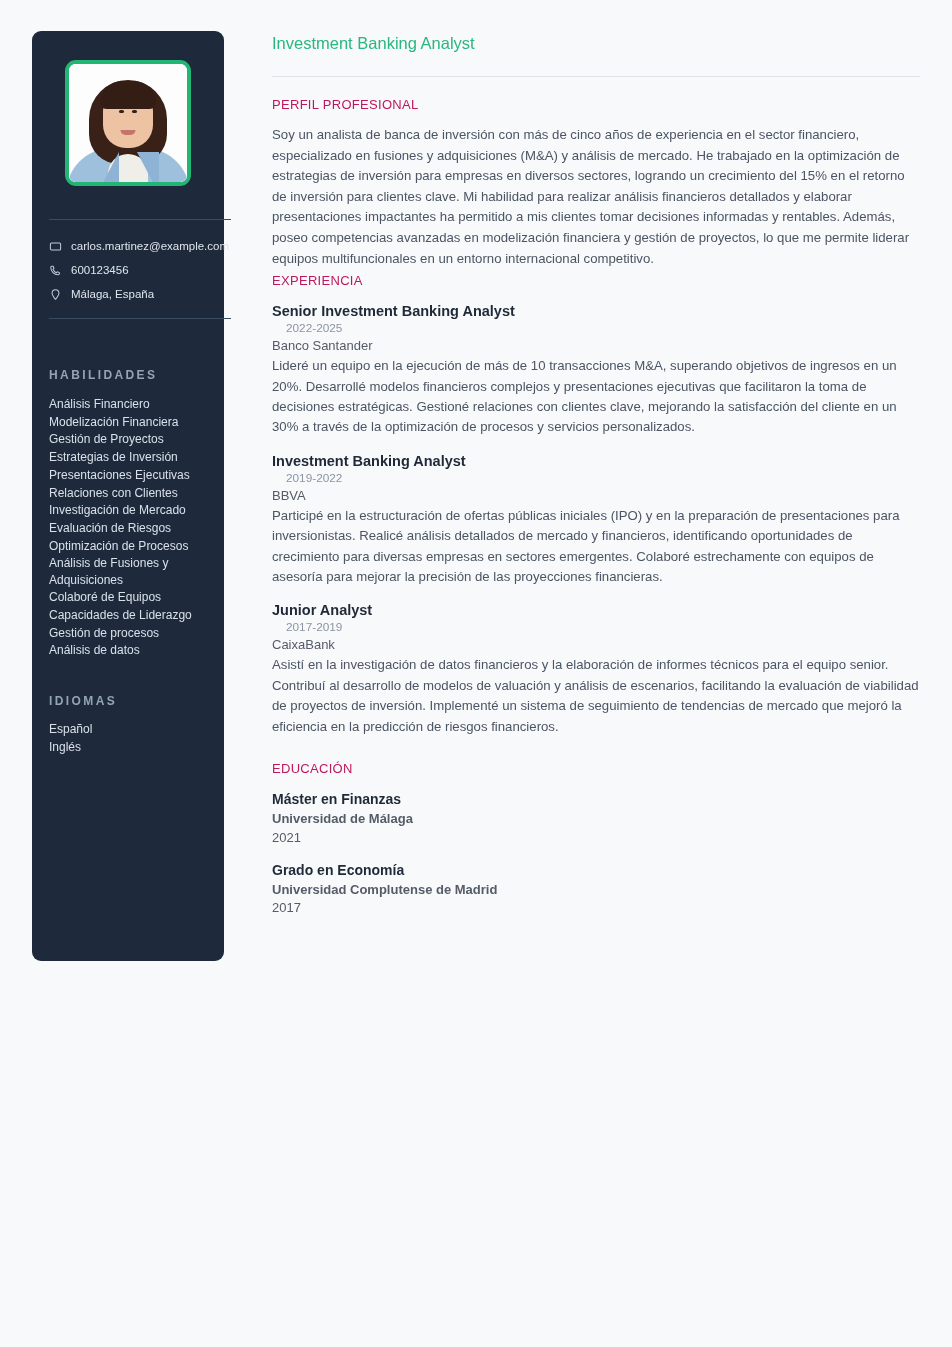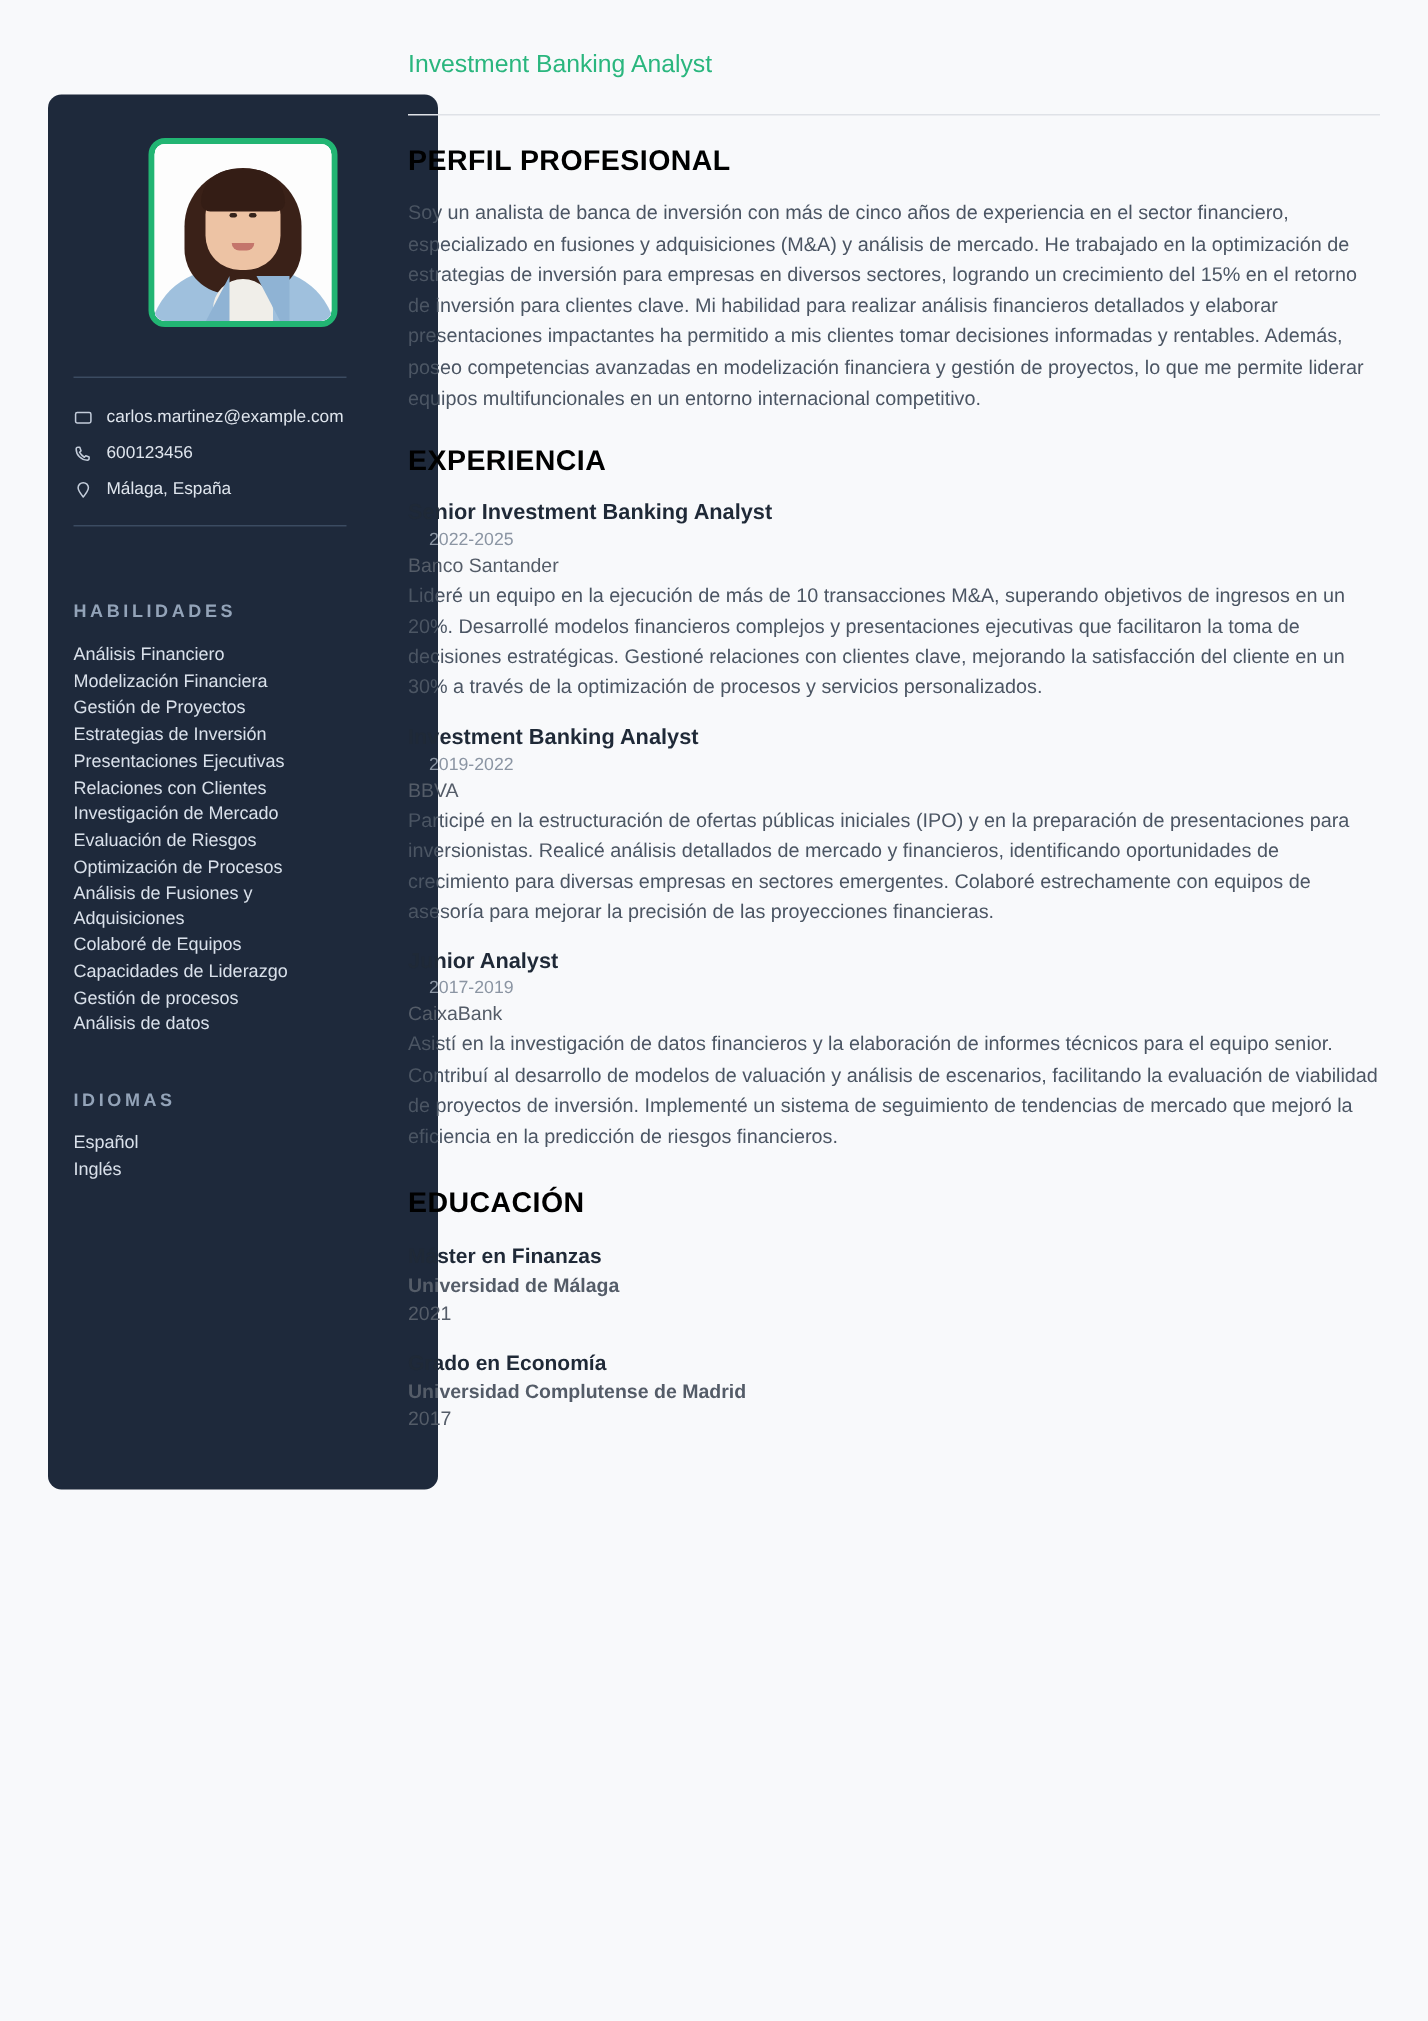--- a/index.html
+++ b/index.html
@@ -21,27 +21,26 @@
     width: 952px;
     height: 1347px;
     background: #f8f9fb;
   }
 
   
   .sidebar {
     position: absolute;
     left: 32px;
     top: 31px;
-    width: 260px;
+    width: 192px;
     height: 930px;
     background: #1e293b;
     border-radius: 9px;
     box-sizing: border-box;
     padding: 0;
-    margin-top: 32px;
   }
 
   .photo-wrap {
     position: absolute;
     left: 50%;
     transform: translateX(-50%);
     top: 29px;
     width: 126px;
     height: 126px;
     border: 4px solid #22b573;
@@ -244,37 +243,37 @@
     margin: 4px 0 0 0;
     line-height: 22px;
   }
   .hr {
     height: 1px;
     background: #dfe2e7;
     margin: 22px 0 0 0;
   }
 
   .section-heading {
-    color: #000000;
-    font-size: 19px;
-    font-weight: bold;
+    color: #be185d;
+    font-size: 13px;
+    font-weight: normal;
     letter-spacing: 0.3px;
     margin: 0;
   }
 
   .sec-profile { margin-top: 20px; }
   .profile-text {
     color: #4b5563;
     font-size: 13.2px;
     line-height: 20.6px;
     margin: 13px 0 0 0;
     text-align: left;
   }
 
-  .sec-exp { margin-top: 21px; }
+  .sec-exp { margin-top: 4px; }
   .entry { margin-top: 14px; position: relative; }
   .entry-head {
     display: flex;
     align-items: baseline;
     justify-content: space-between;
     flex-direction: column;
   }
   .entry-title {
     font-size: 14.5px;
     font-weight: bold;

